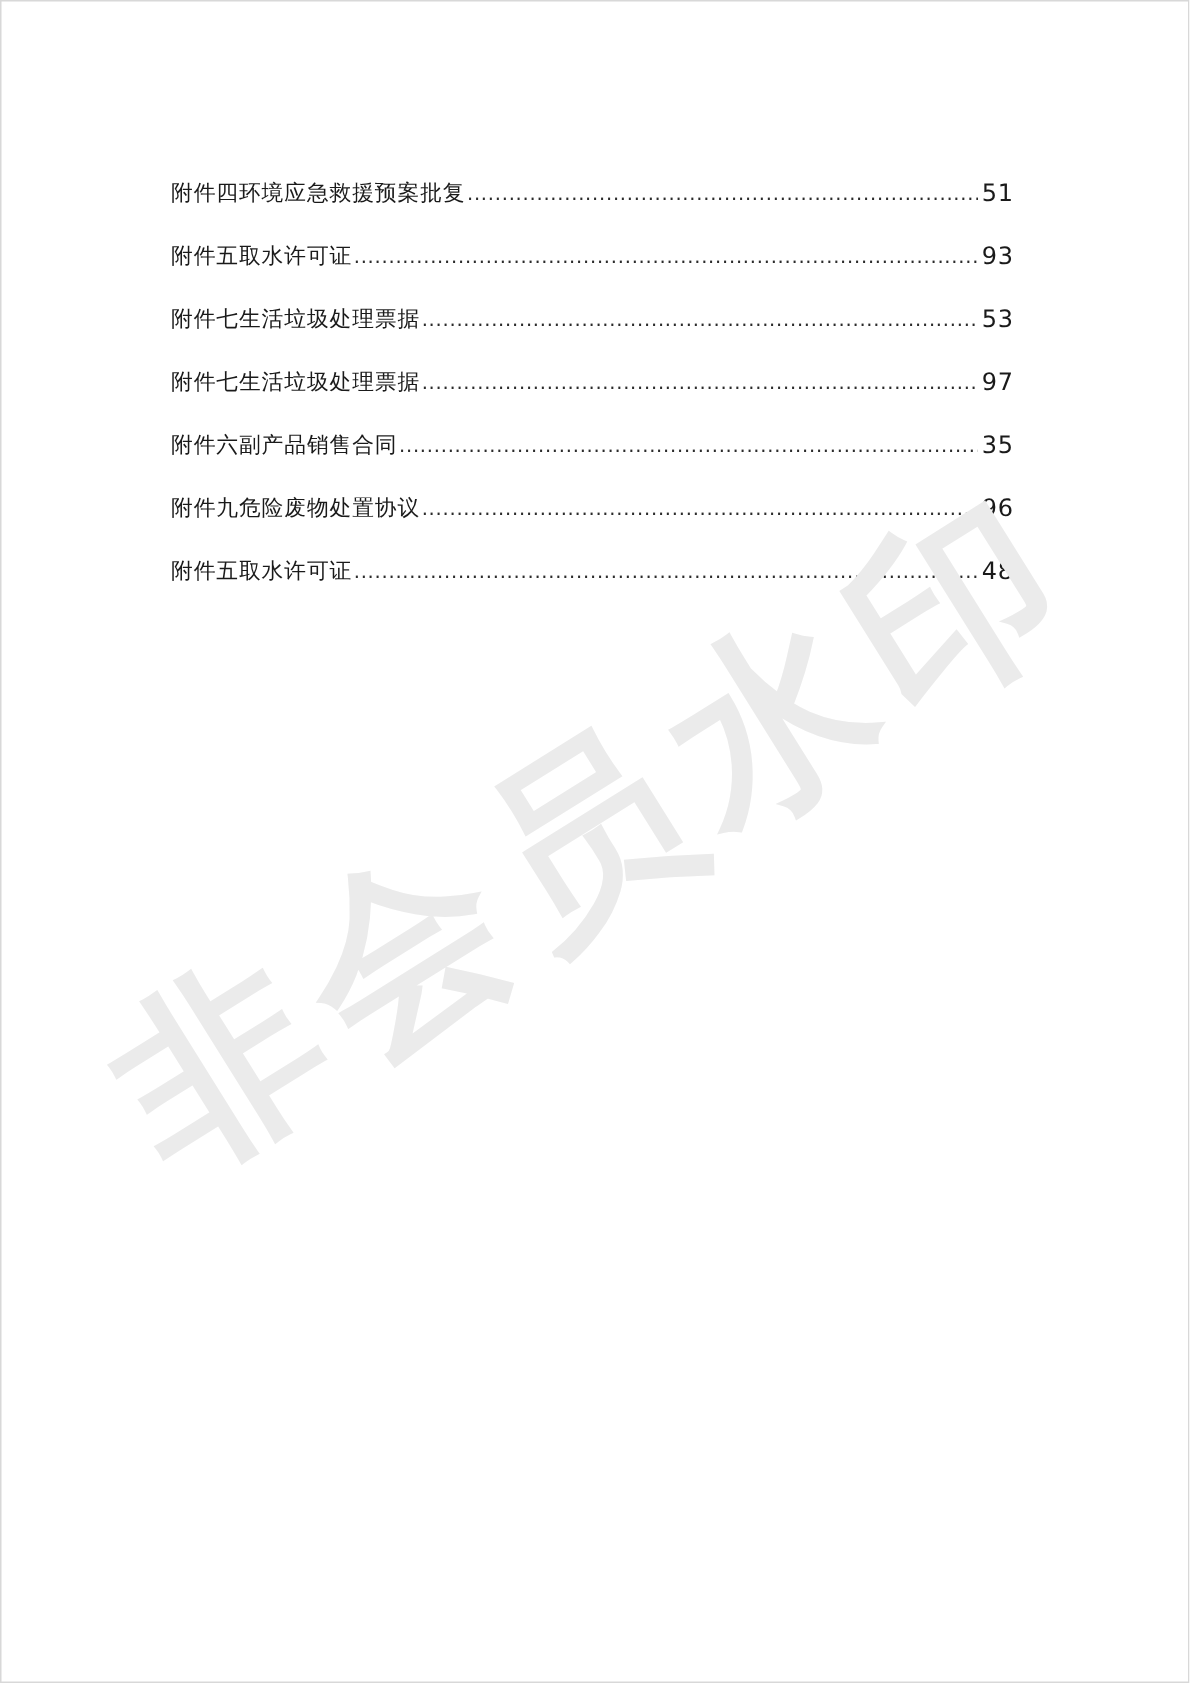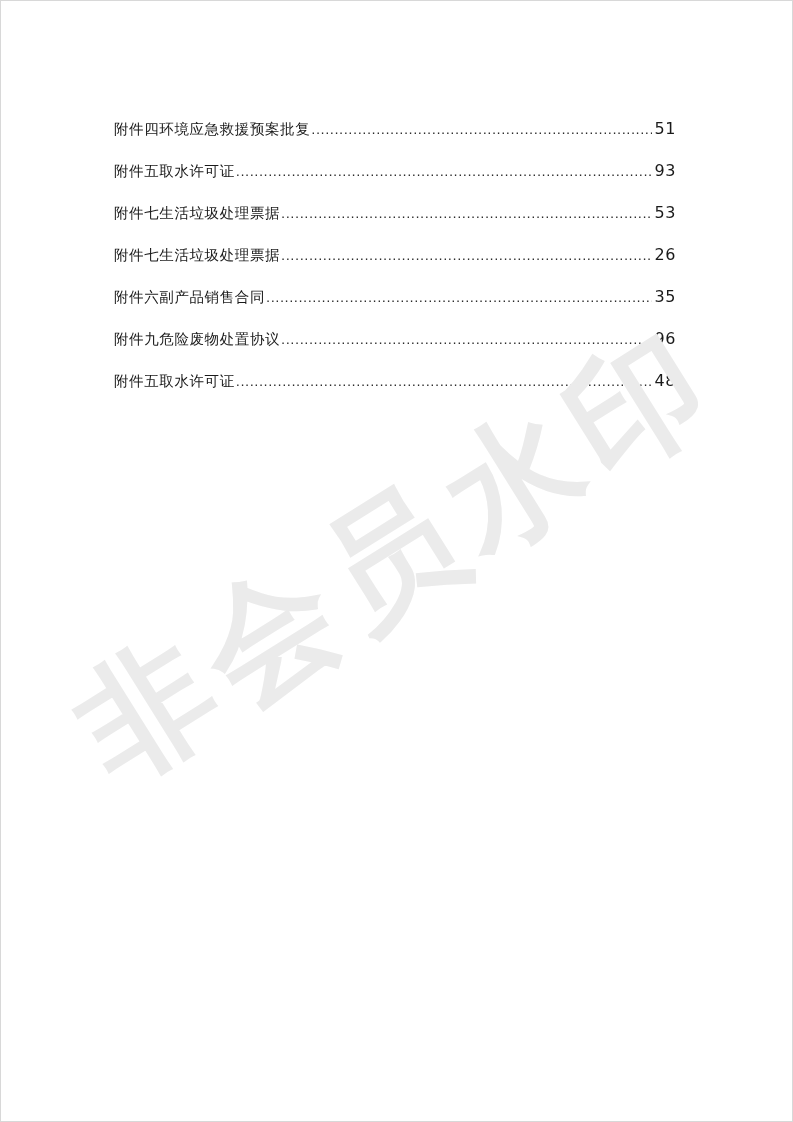--- a/index.html
+++ b/index.html
@@ -93,21 +93,21 @@
 
     <div class="toc-entry">
       <span class="toc-title">附件七生活垃圾处理票据</span>
       <span class="toc-dots">............................................................................................................................................................</span>
       <span class="toc-page">53</span>
     </div>
 
     <div class="toc-entry">
       <span class="toc-title">附件七生活垃圾处理票据</span>
       <span class="toc-dots">............................................................................................................................................................</span>
-      <span class="toc-page">26</span>
+      <span class="toc-page">97</span>
     </div>
 
     <div class="toc-entry">
       <span class="toc-title">附件六副产品销售合同</span>
       <span class="toc-dots">............................................................................................................................................................</span>
       <span class="toc-page">35</span>
     </div>
 
     <div class="toc-entry">
       <span class="toc-title">附件九危险废物处置协议</span>

